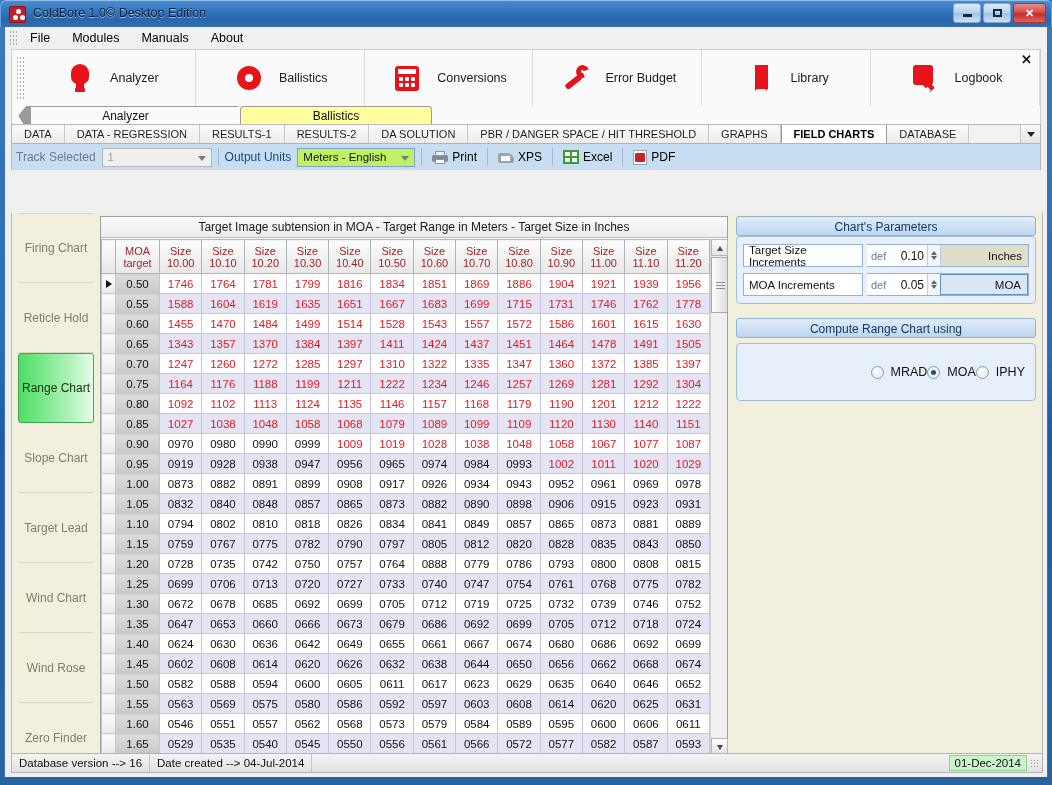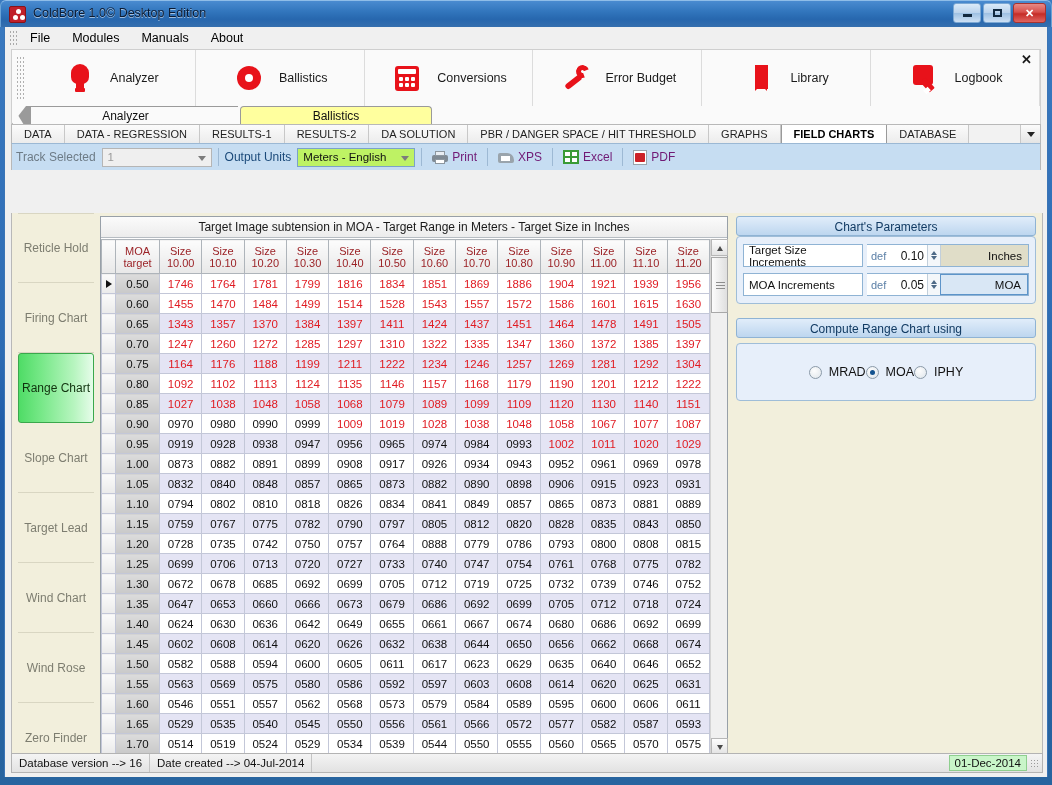--- a/index.html
+++ b/index.html
@@ -214,21 +214,21 @@
   #track-combo .cb-arrow { position:absolute; right:5px; top:7px; }
   .cb-arrow { width:0;height:0;border-left:4px solid transparent;border-right:4px solid transparent;border-top:5px solid #7c7c7c; }
   #units-combo {
     width:118px; height:19px; background:#bef264; border:1px solid #7ba2c9;
     display:flex; align-items:center; position:relative;
     font-size:11.5px; color:#111; padding-left:5px;
   }
   #units-combo .cb-arrow { position:absolute; right:5px; top:7px; }
   .sb-sep { width:1px; height:18px; background:#9db9d4; }
   .sb-btn { display:flex; align-items:center; gap:4px; cursor:pointer; padding:1px 4px; }
-  .sb-btn .txt { font-size:12px; color:#701a75; }
+  .sb-btn .txt { font-size:12px; color:#000000; }
   .ic-print { width:16px;height:13px; position:relative; }
   .ic-print .p1 { position:absolute;left:0;top:4px;width:16px;height:7px;background:#7f8a94;border-radius:2px;}
   .ic-print .p2 { position:absolute;left:3px;top:0;width:10px;height:5px;background:#e9eef3;border:1px solid #8d979f;}
   .ic-print .p3 { position:absolute;left:3px;top:8px;width:10px;height:5px;background:#fff;border:1px solid #8d979f;}
   .ic-xps { width:16px;height:13px;position:relative; }
   .ic-xps .x1 { position:absolute;left:0;top:2px;width:16px;height:10px;background:#9aa4ac;border-radius:2px 7px 2px 2px;}
   .ic-xps .x2 { position:absolute;left:3px;top:5px;width:9px;height:5px;background:#fff;}
   .ic-excel { width:16px;height:14px;position:relative; }
   .ic-excel .e-g { position:absolute; background:#3a9b36; }
   .ic-excel .e-w { position:absolute; background:#fff; }
@@ -379,21 +379,21 @@
     display:flex; align-items:center; justify-content:flex-end;
     padding-right:6px; border-left:1px solid #c2cfdb;
   }
   .p-unit.grey { background:#e0ddc8; }
   .p-unit.blue { background:#d9e7f5; border:1px solid #5d94c9; border-left:1px solid #5d94c9;}
 
   #radio-head { margin-top:14px; }
   #radio-box {
     margin-top:5px; height:58px;
     background:#e7effa; border:1px solid #9fbdd8; border-radius:4px;
-    display:flex; align-items:center; justify-content:center;
+    display:flex; align-items:center; justify-content:flex-end;
     padding:0 10px;
   }
   .radio-item { display:flex; align-items:center; gap:7px; cursor:pointer; }
   .rad {
     width:13px; height:13px; border-radius:50%;
     background:radial-gradient(circle at 40% 35%, #fdfdfd, #dde4ea);
     border:1px solid #8b9aa8; position:relative;
   }
   .rad.on::after {
     content:""; position:absolute; left:3px; top:3px; width:5px; height:5px;
@@ -587,24 +587,24 @@
             <i class="f2"></i>
           </span>
         <span class="txt">PDF</span>
       </div>
     </div>
 
     <div id="body-area">
 
       <div id="rail">
           <div class="rail-item">
+            <span>Firing Chart</span>
+          </div>
+          <div class="rail-item">
             <span>Reticle Hold</span>
-          </div>
-          <div class="rail-item">
-            <span>Firing Chart</span>
           </div>
           <div class="rail-item active">
             <span>Range Chart</span>
           </div>
           <div class="rail-item">
             <span>Slope Chart</span>
           </div>
           <div class="rail-item">
             <span>Target Lead</span>
           </div>
@@ -713,20 +713,37 @@
                     <td class="datacell red">1816</td>
                     <td class="datacell red">1834</td>
                     <td class="datacell red">1851</td>
                     <td class="datacell red">1869</td>
                     <td class="datacell red">1886</td>
                     <td class="datacell red">1904</td>
                     <td class="datacell red">1921</td>
                     <td class="datacell red">1939</td>
                     <td class="datacell red">1956</td>
                   </tr>
+                  <tr class="alt">
+                    <td class="selcell"></td>
+                    <td class="moacell">0.55</td>
+                    <td class="datacell red">1588</td>
+                    <td class="datacell red">1604</td>
+                    <td class="datacell red">1619</td>
+                    <td class="datacell red">1635</td>
+                    <td class="datacell red">1651</td>
+                    <td class="datacell red">1667</td>
+                    <td class="datacell red">1683</td>
+                    <td class="datacell red">1699</td>
+                    <td class="datacell red">1715</td>
+                    <td class="datacell red">1731</td>
+                    <td class="datacell red">1746</td>
+                    <td class="datacell red">1762</td>
+                    <td class="datacell red">1778</td>
+                  </tr>
                   <tr>
                     <td class="selcell"></td>
                     <td class="moacell">0.60</td>
                     <td class="datacell red">1455</td>
                     <td class="datacell red">1470</td>
                     <td class="datacell red">1484</td>
                     <td class="datacell red">1499</td>
                     <td class="datacell red">1514</td>
                     <td class="datacell red">1528</td>
                     <td class="datacell red">1543</td>

